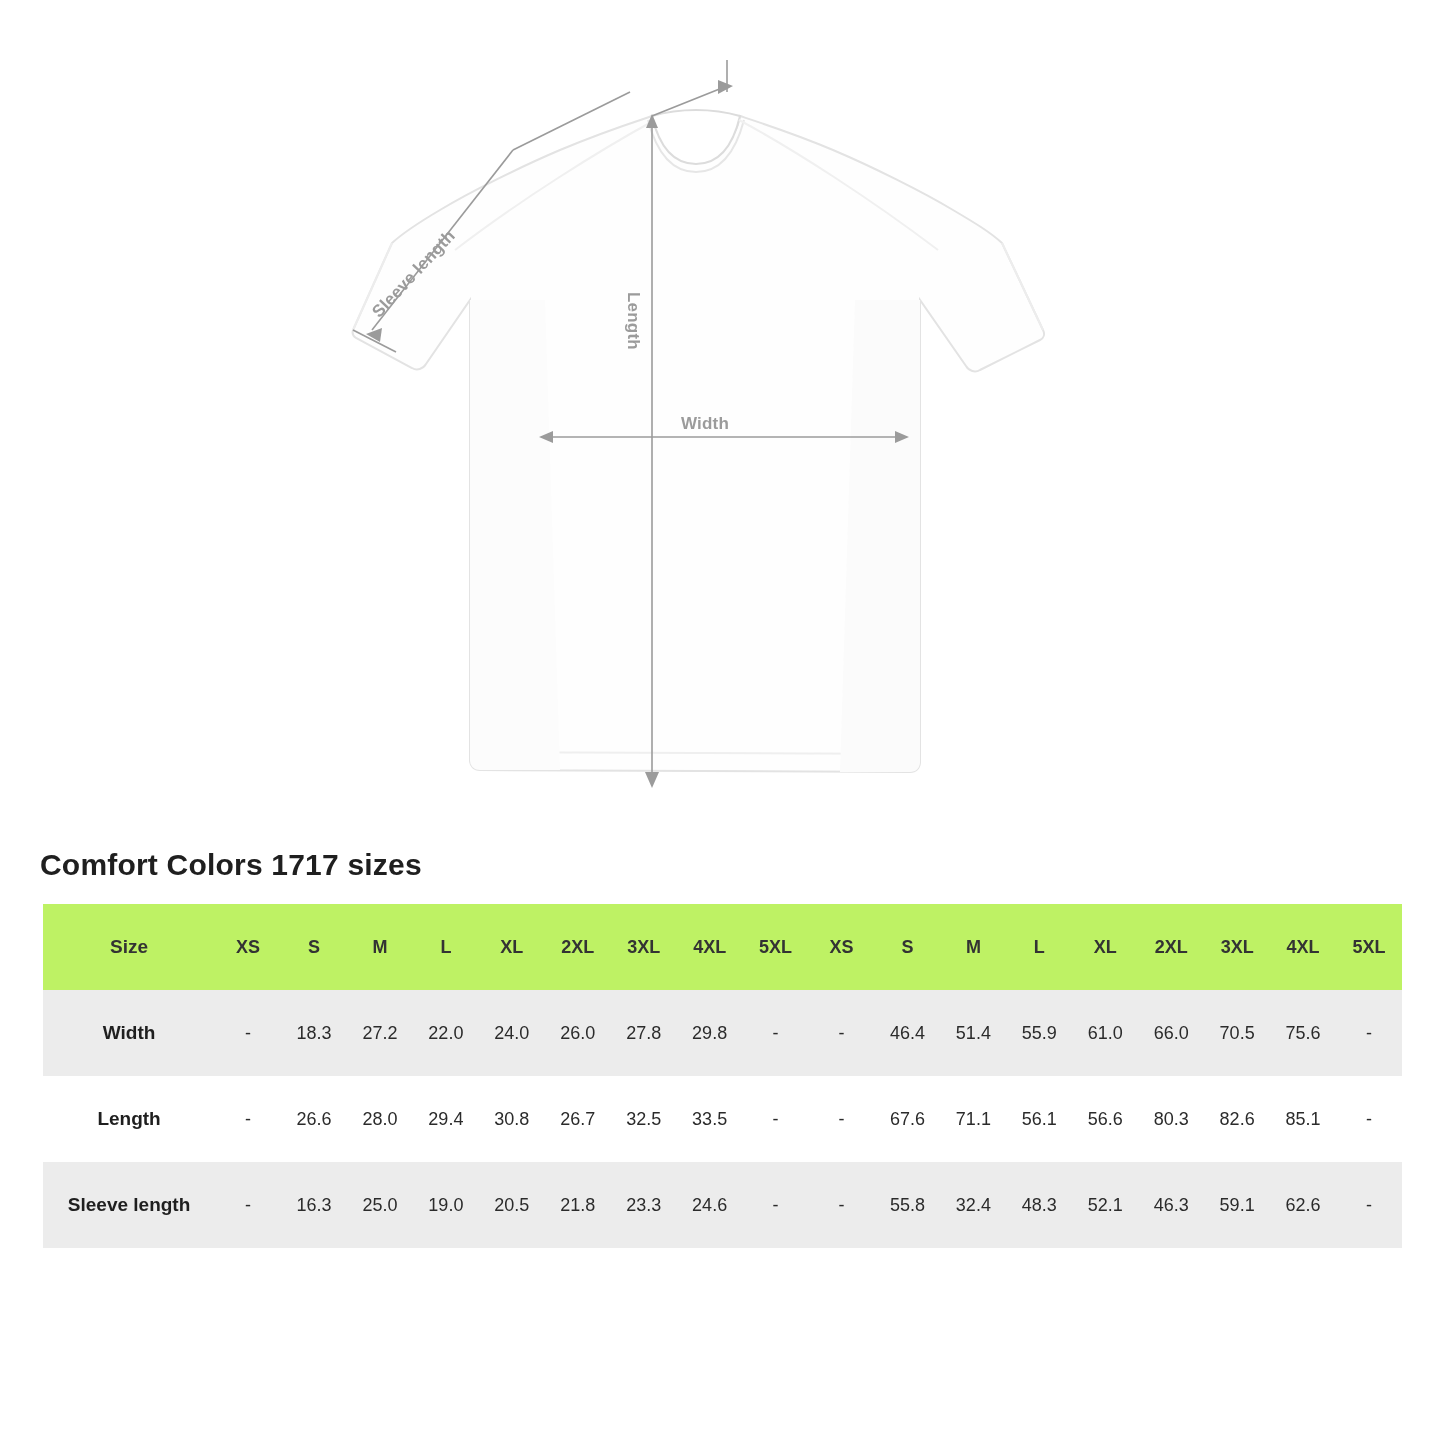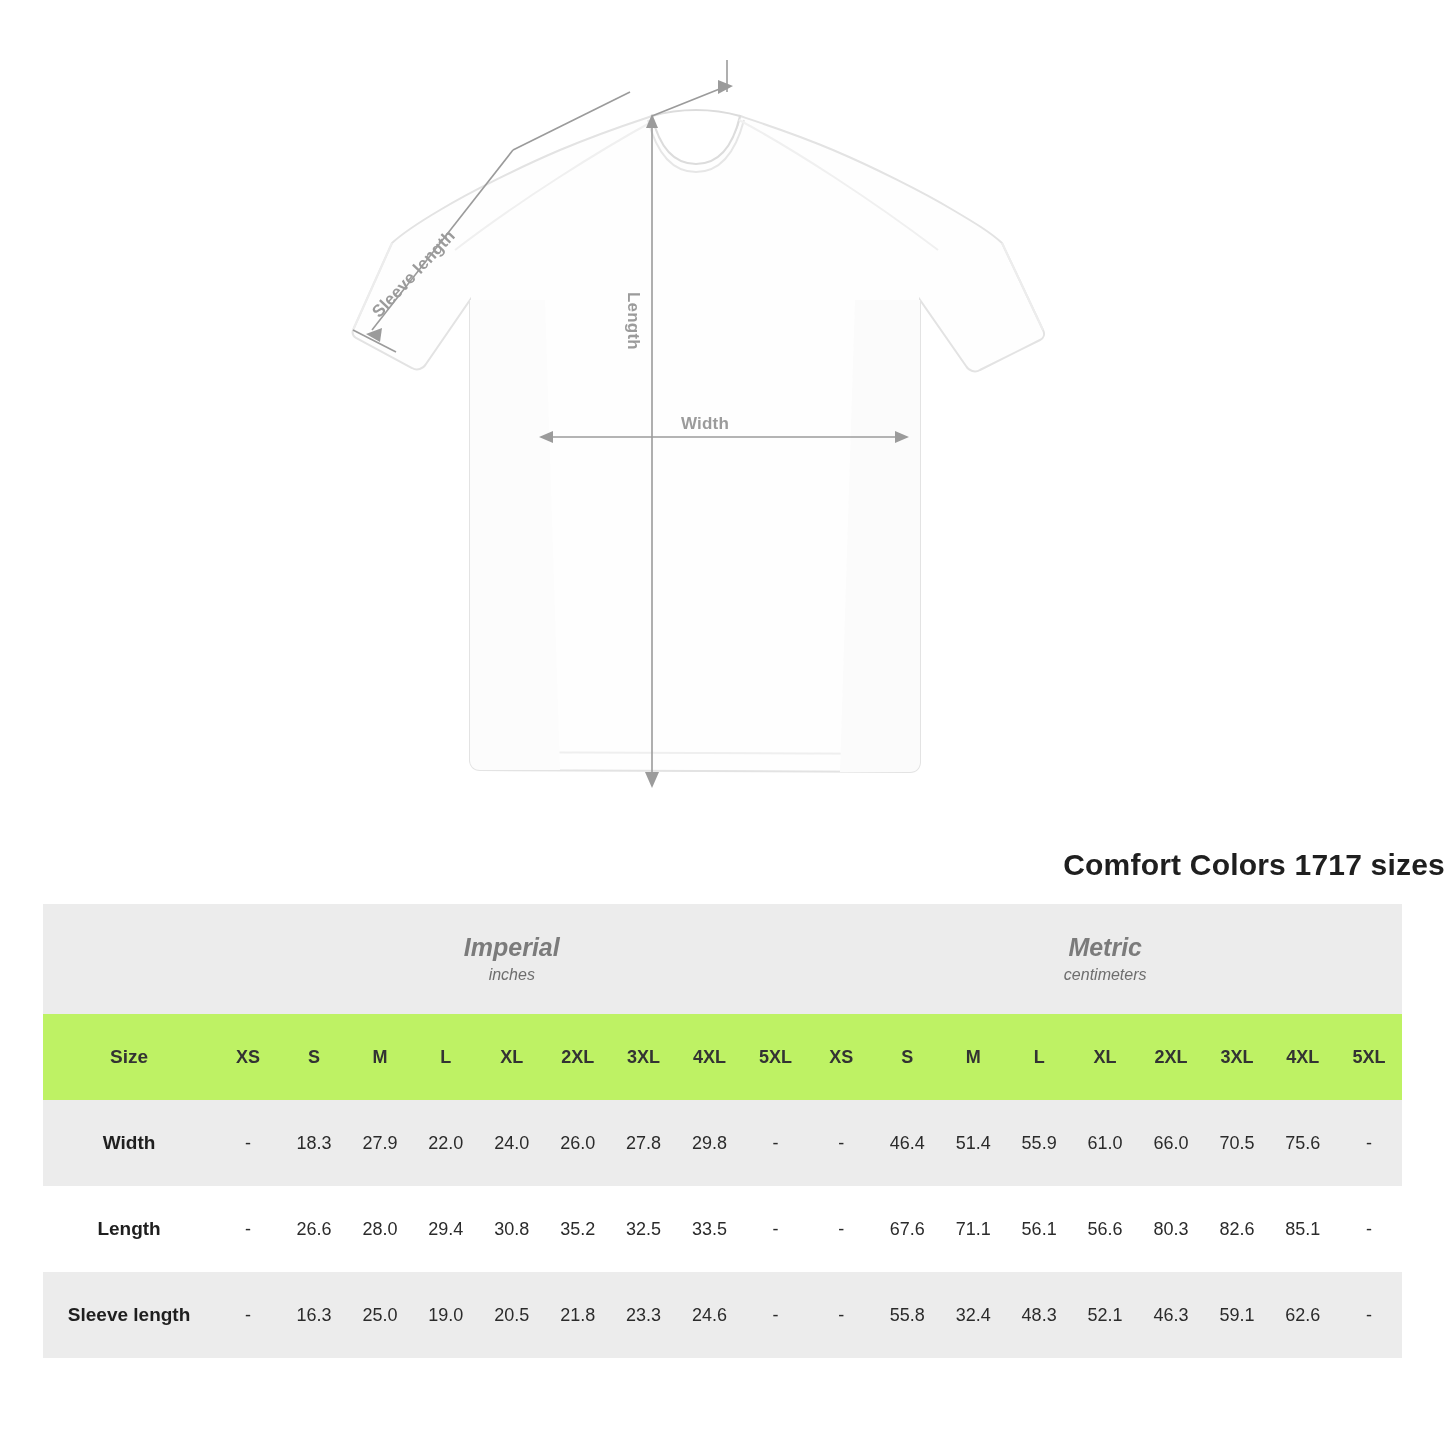--- a/index.html
+++ b/index.html
@@ -47,22 +47,23 @@
   }
   .dim-label.sleeve-label {
     left: 383px;
     top: 302px;
     transform: rotate(-47deg);
     transform-origin: left bottom;
   }
 
   
   .title-block {
-    text-align: right;
+    text-align: left;
     margin-top: 18px;
+    padding-left: 40px;
   }
   .chart-title {
     font-size: 30px;
     font-weight: bold;
     color: #1f1f1f;
     letter-spacing: .2px;
   }
   .chart-note {
     margin-top: 14px;
     font-size: 17px;
@@ -236,31 +237,20 @@
         <col class="val-col">
         <col class="val-col">
         <col class="val-col">
         <col class="val-col">
       <col class="val-col">
         <col class="val-col">
         <col class="val-col">
         <col class="val-col">
     </colgroup>
     <tbody>
-      <tr class="unit-row">
-        <td></td>
-        <td colspan="9">
-          <div class="unit-name">Imperial</div>
-          <div class="unit-sub">inches</div>
-        </td>
-        <td colspan="9">
-          <div class="unit-name">Metric</div>
-          <div class="unit-sub">centimeters</div>
-        </td>
-      </tr>
 
       <tr class="head-row">
         <td class="rowhead">Size</td>
         <td>XS</td>
         <td>S</td>
         <td>M</td>
         <td>L</td>
         <td>XL</td>
         <td>2XL</td>
         <td>3XL</td>
@@ -274,21 +264,21 @@
         <td>2XL</td>
         <td>3XL</td>
         <td>4XL</td>
         <td>5XL</td>
       </tr>
 
       <tr class="data-row alt">
         <td class="rowhead">Width</td>
         <td>-</td>
         <td>18.3</td>
-        <td>27.9</td>
+        <td>27.2</td>
         <td>22.0</td>
         <td>24.0</td>
         <td>26.0</td>
         <td>27.8</td>
         <td>29.8</td>
         <td>-</td>
         <td>-</td>
         <td>46.4</td>
         <td>51.4</td>
         <td>55.9</td>
@@ -299,21 +289,21 @@
         <td>-</td>
       </tr>
 
       <tr class="data-row plain">
         <td class="rowhead">Length</td>
         <td>-</td>
         <td>26.6</td>
         <td>28.0</td>
         <td>29.4</td>
         <td>30.8</td>
-        <td>35.2</td>
+        <td>26.7</td>
         <td>32.5</td>
         <td>33.5</td>
         <td>-</td>
         <td>-</td>
         <td>67.6</td>
         <td>71.1</td>
         <td>56.1</td>
         <td>56.6</td>
         <td>80.3</td>
         <td>82.6</td>

